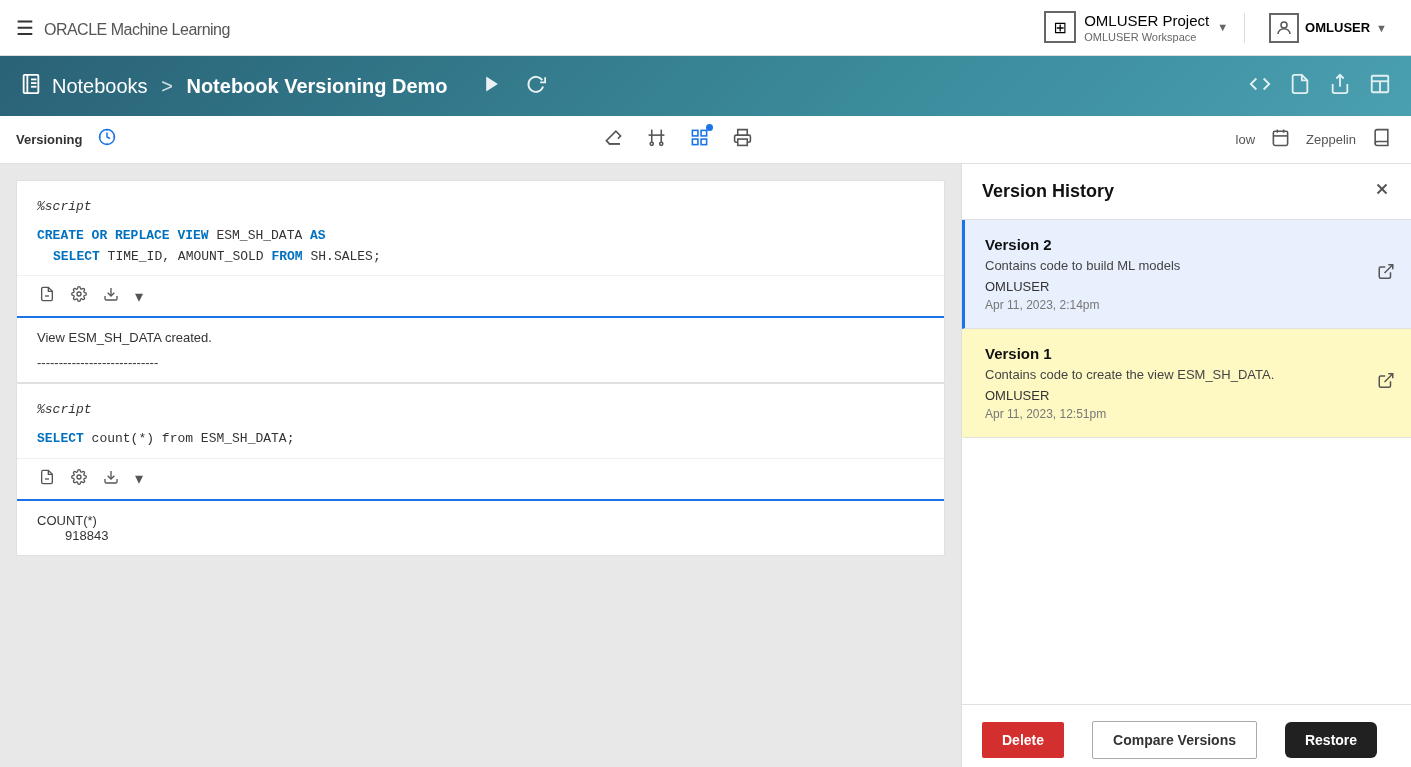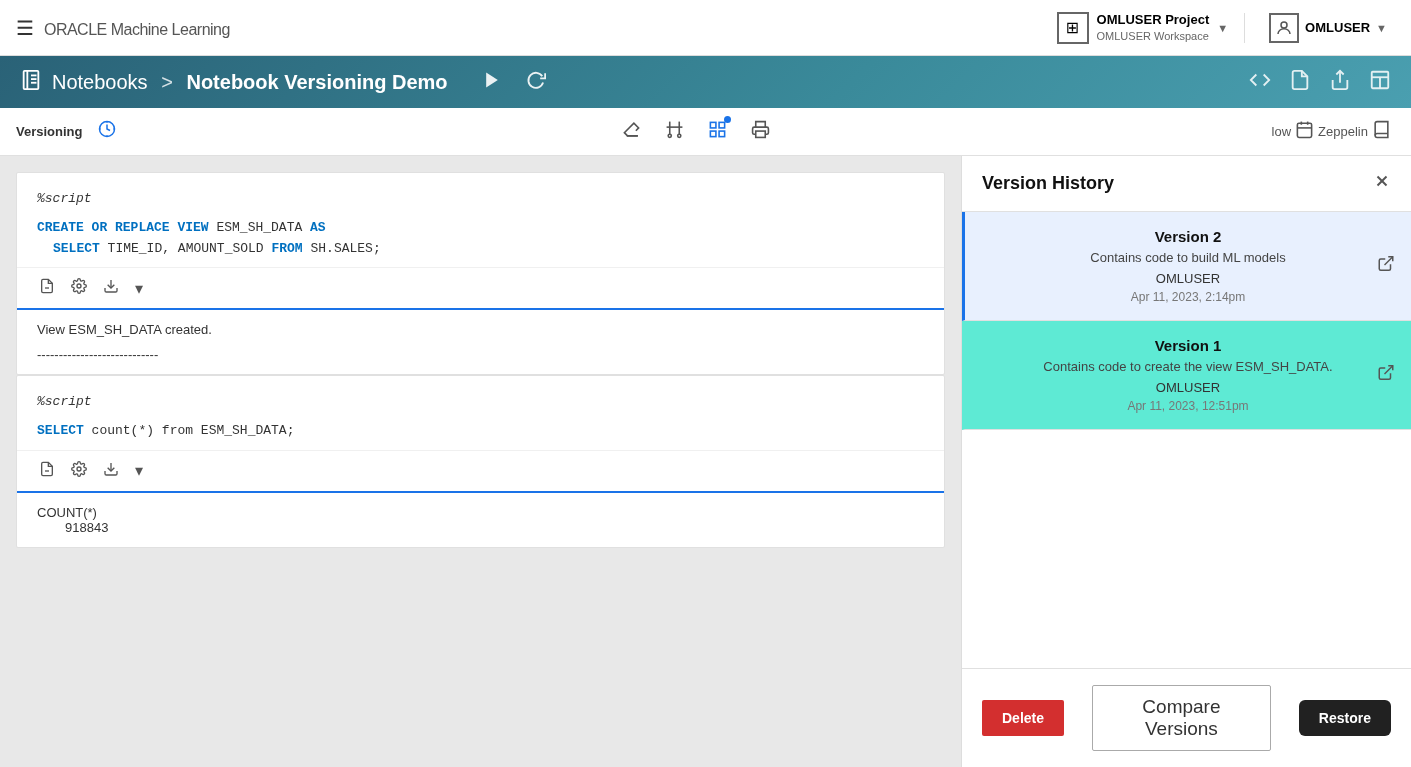--- a/index.html
+++ b/index.html
@@ -20,34 +20,34 @@
     .logo-oracle { font-weight: 900; font-size: 22px; color: #333; letter-spacing: -0.5px; }
     .logo-oracle span { font-weight: 300; font-size: 16px; color: #555; }
     .top-nav-right { display: flex; align-items: center; gap: 16px; }
     .project-block { display: flex; align-items: center; gap: 8px; cursor: pointer; }
     .project-icon {
       width: 32px; height: 32px; border: 2px solid #666;
       display: flex; align-items: center; justify-content: center;
       font-size: 16px;
     }
     .project-info { line-height: 1.3; }
-    .project-name { font-weight: 700; font-size: 13px; }
+    .project-name { font-weight: 400; font-size: 15px; }
     .project-workspace { font-size: 11px; color: #666; }
     .chevron { font-size: 11px; color: #666; }
     .user-block { display: flex; align-items: center; gap: 6px; cursor: pointer; padding: 4px 8px; }
     .user-icon {
       width: 30px; height: 30px; border: 2px solid #666;
       display: flex; align-items: center; justify-content: center; font-size: 15px;
     }
     .user-name { font-weight: 600; font-size: 13px; }
     .divider-v { width: 1px; height: 30px; background: #ddd; }
 
     
     .breadcrumb-bar {
-      height: 52px;
+      height: 60px;
       background: linear-gradient(135deg, #2a6277 0%, #3a8a9a 60%, #4a9fb0 100%);
       display: flex;
       align-items: center;
       padding: 0 20px;
       justify-content: space-between;
     }
     .breadcrumb-left { display: flex; align-items: center; gap: 10px; color: #fff; }
     .notebook-icon { font-size: 20px; }
     .breadcrumb-text { font-size: 20px; font-weight: 300; }
     .breadcrumb-text .nb-link { color: #fff; font-weight: 400; }
@@ -66,21 +66,21 @@
       display: flex;
       align-items: center;
       padding: 0 16px;
       justify-content: space-between;
     }
     .toolbar-left { display: flex; align-items: center; gap: 8px; }
     .versioning-label { font-weight: 600; font-size: 13px; color: #333; margin-right: 4px; }
     .toolbar-center { display: flex; align-items: center; gap: 16px; }
     .tb-btn { background: none; border: none; font-size: 18px; cursor: pointer; color: #555; padding: 4px; position: relative; }
     .tb-btn-active { color: #1a73e8; }
-    .toolbar-right { display: flex; align-items: center; font-size: 13px; color: #555; }
+    .toolbar-right { display: flex; align-items: center; gap: 12px; font-size: 13px; color: #555; }
     .low-badge { background: none; border: none; font-size: 13px; color: #555; cursor: pointer; }
 
     
     .main-content {
       display: flex;
       height: calc(767px - 56px - 52px - 48px);
       background: #e8e8e8;
     }
 
     
@@ -140,22 +140,22 @@
     .close-btn { background: none; border: none; font-size: 20px; cursor: pointer; color: #555; }
 
     
     .version-list { flex: 1; overflow-y: auto; }
     .version-item {
       padding: 16px 20px;
       border-bottom: 1px solid #e0e0e0;
       position: relative;
       cursor: pointer;
     }
-    .version-item.active { background: #e8f0fe; border-left: 3px solid #1a73e8; text-align: center; }
-    .version-item.inactive { background: #5eead4; border-left: 3px solid transparent; text-align: center; }
+    .version-item.active { background: #e8f0fe; border-left: 3px solid #1a73e8; }
+    .version-item.inactive { background: #fef9c3; border-left: 3px solid transparent; }
     .version-num { font-size: 15px; font-weight: 700; color: #111; margin-bottom: 4px; }
     .version-desc { font-size: 13px; color: #444; line-height: 1.4; margin-bottom: 4px; }
     .version-user { font-size: 13px; color: #333; font-weight: 500; margin-bottom: 4px; }
     .version-date { font-size: 12px; color: #777; }
     .version-open-btn {
       position: absolute;
       right: 16px;
       top: 50%;
       transform: translateY(-50%);
       background: none;
@@ -173,21 +173,21 @@
       padding: 16px 20px;
       border-top: 1px solid #e0e0e0;
     }
     .btn-delete {
       background: #d32f2f; color: #fff; border: none;
       padding: 10px 20px; font-size: 14px; font-weight: 600;
       cursor: pointer; border-radius: 2px;
     }
     .btn-compare {
       background: #fff; color: #333; border: 1px solid #aaa;
-      padding: 10px 20px; font-size: 19px; font-weight: 400;
+      padding: 10px 20px; font-size: 14px; font-weight: 700;
       cursor: pointer; border-radius: 2px;
     }
     .btn-restore {
       background: #212121; color: #fff; border: none;
       padding: 10px 20px; font-size: 14px; font-weight: 600;
       cursor: pointer; border-radius: 6px;
     }
 
     .code-line { white-space: pre; }
     .indent { margin-left: 16px; }

